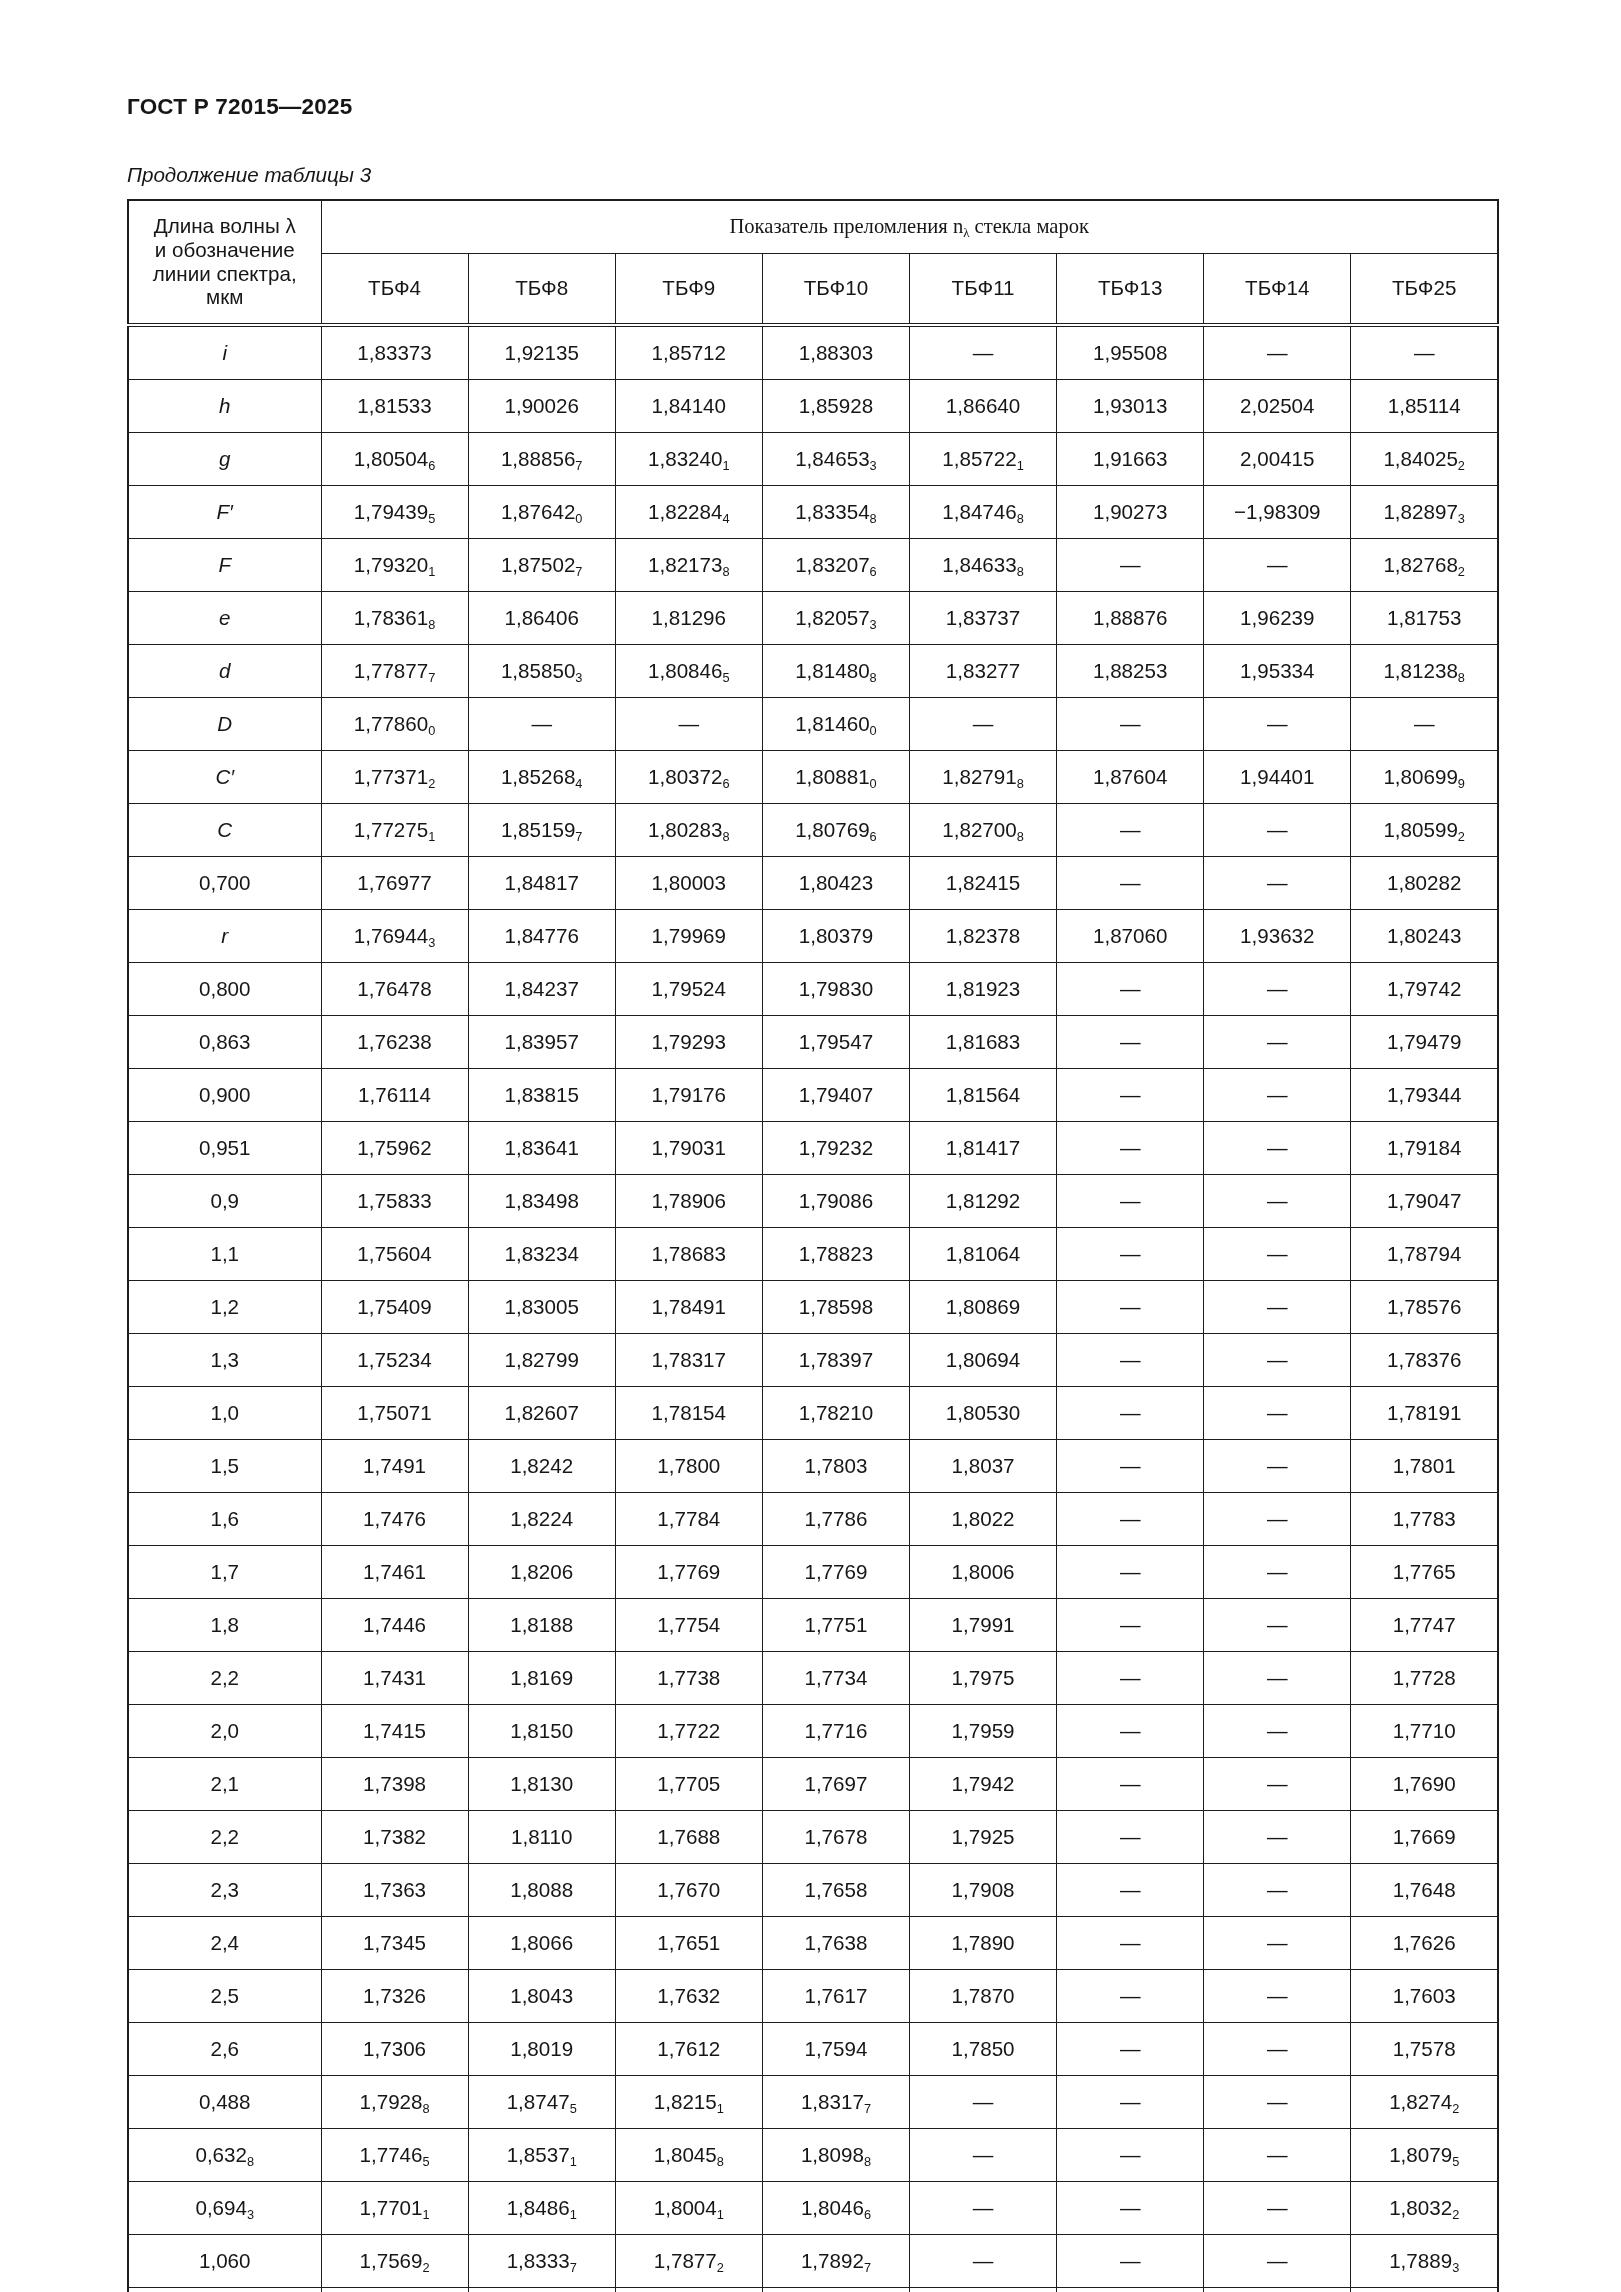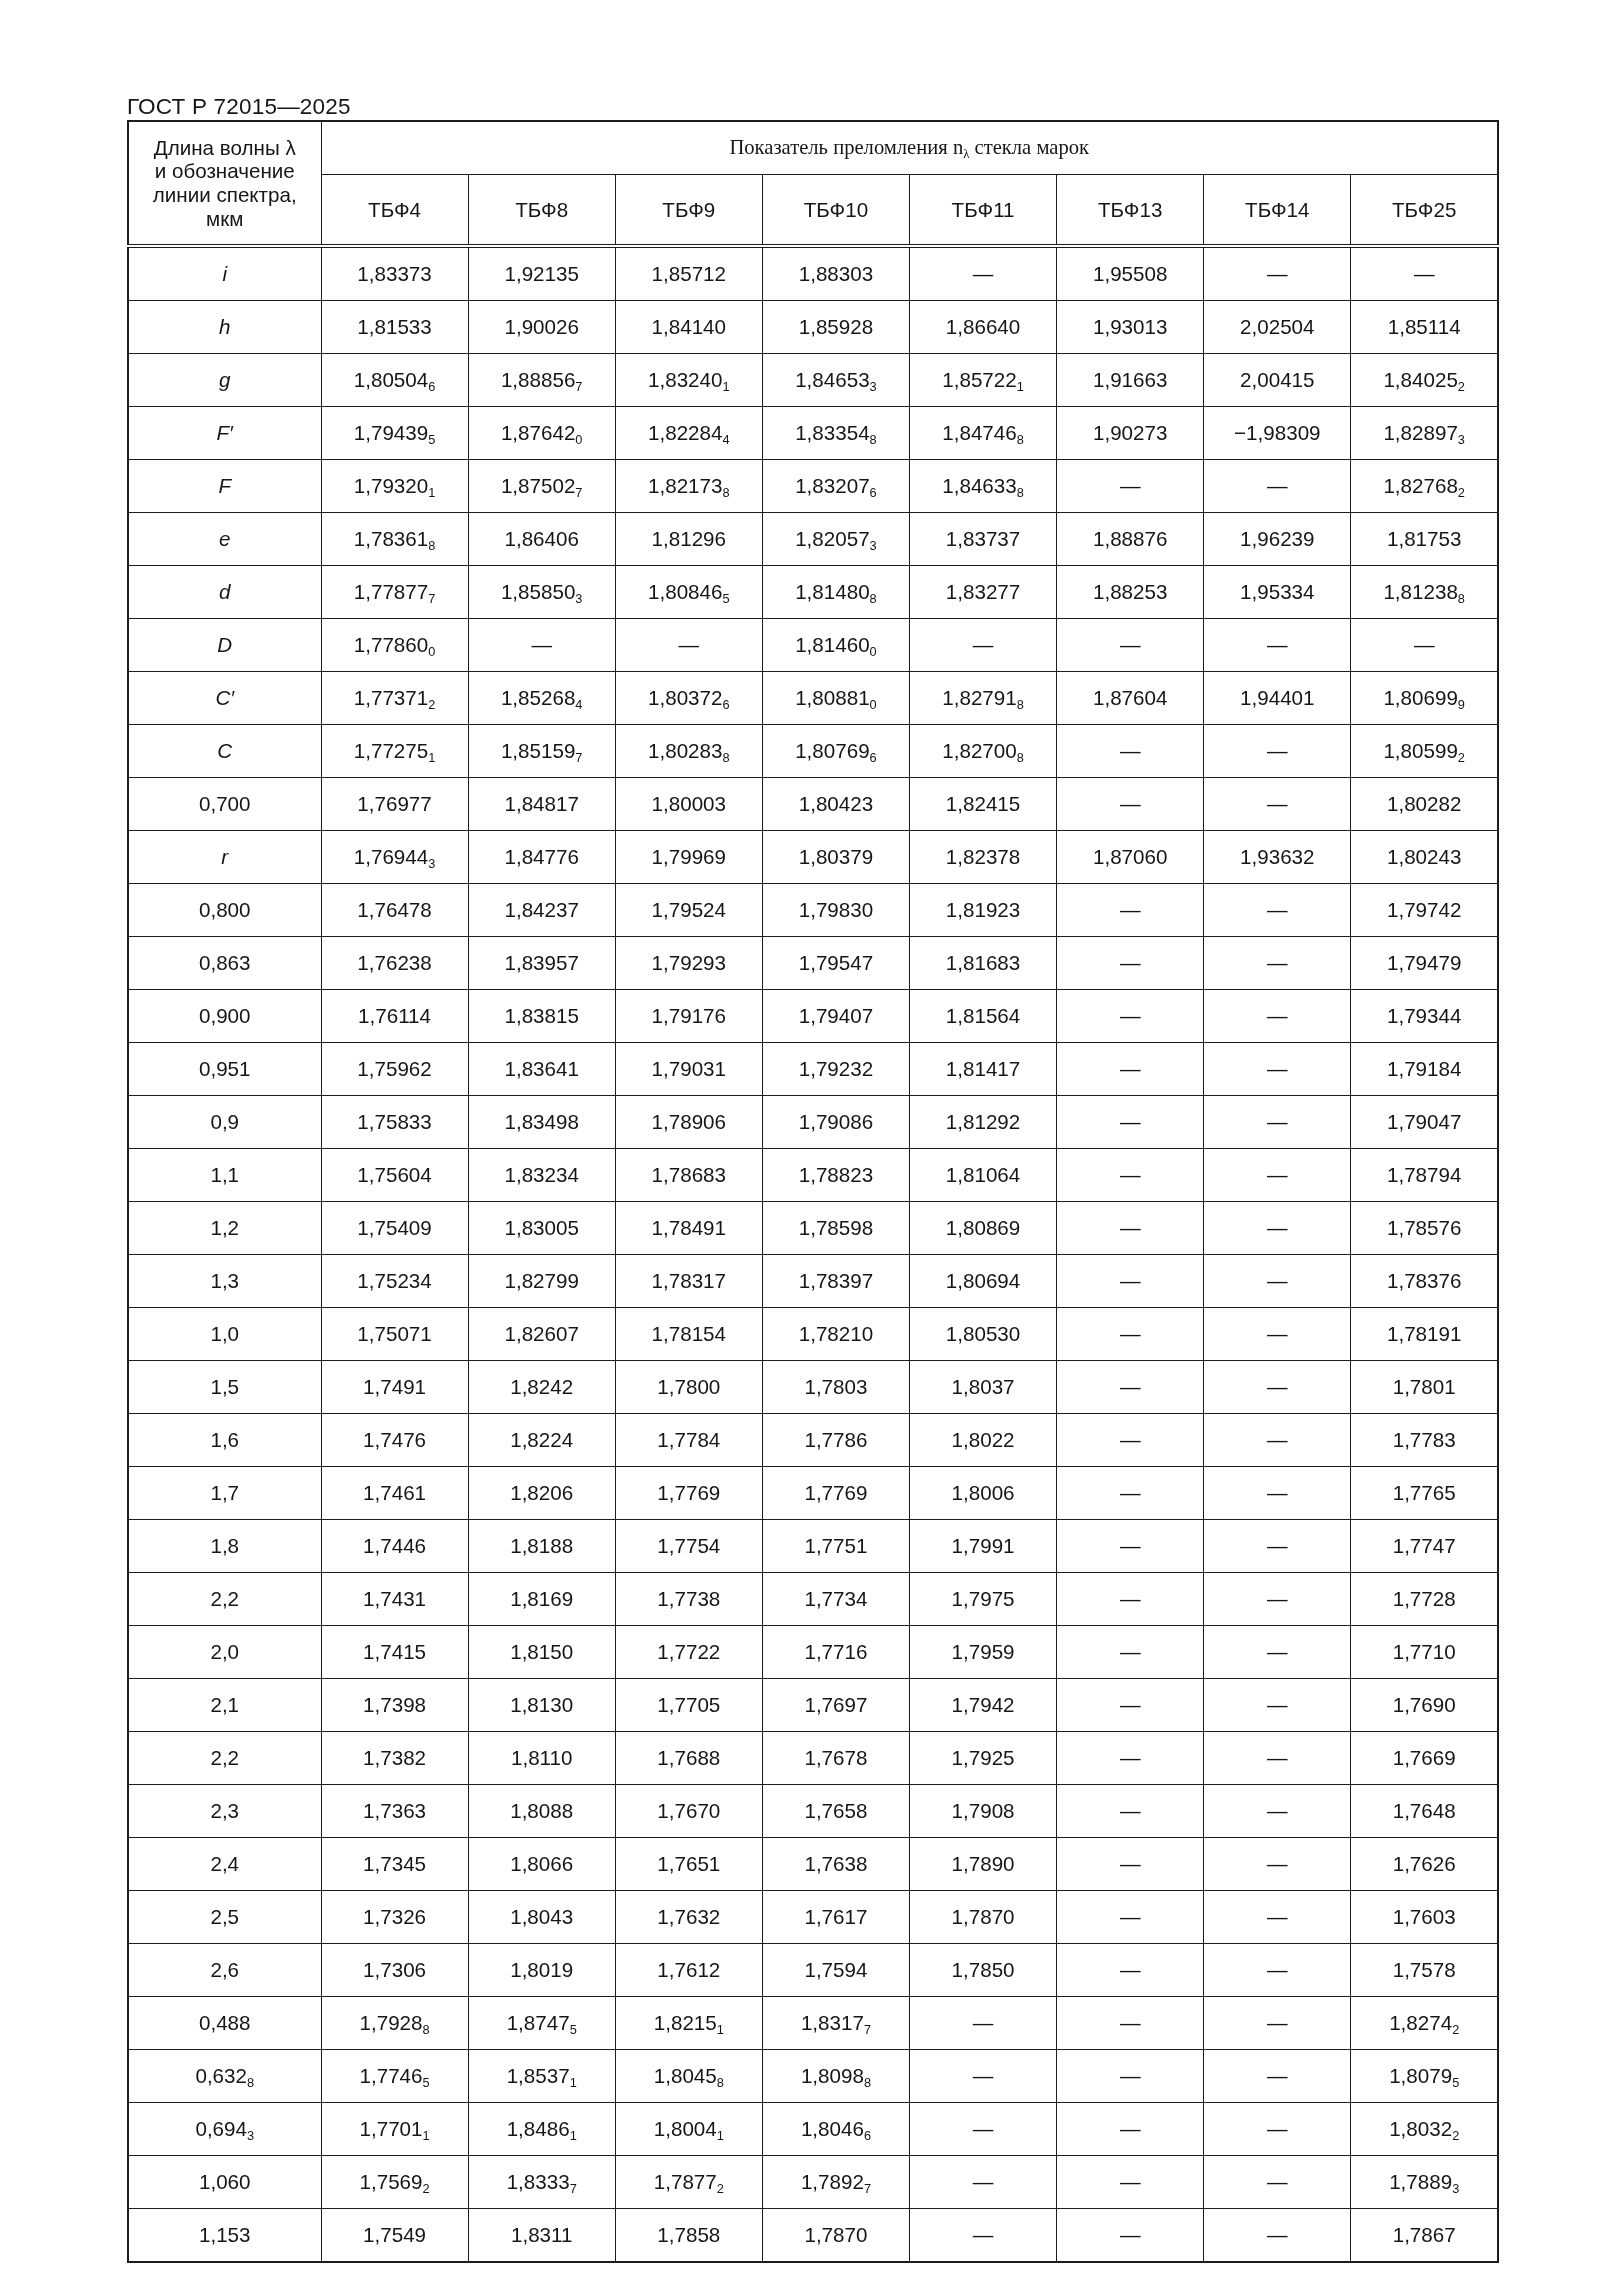--- a/index.html
+++ b/index.html
@@ -3,21 +3,21 @@
 <meta charset="utf-8">
 <style>
   html,body{margin:0;padding:0;background:#ffffff;}
   body{
     width:1621px;height:2293px;position:relative;
     font-family:"Liberation Sans","DejaVu Sans",sans-serif;
     color:#161616;
     -webkit-font-smoothing:antialiased;
   }
   .page{padding:94px 122px 0 127px;}
-  .doc-header{font-size:22.5px;font-weight:normal;letter-spacing:0.2px;}
+  .doc-header{font-size:22.5px;font-weight:bold;letter-spacing:0.2px;}
   .table-caption{font-size:20.6px;font-style:italic;margin-top:43px;margin-bottom:11.8px;}
   table.gost{
     border-collapse:collapse;width:1372px;table-layout:fixed;
   }
   table.gost th,table.gost td{
     border:1.5px solid #1d1d1d;
     text-align:center;vertical-align:middle;
     font-size:20.6px;font-weight:normal;
     padding:2px 3.9px;height:48px;
     line-height:1.15;
@@ -33,20 +33,21 @@
   td.label-cell.it{font-style:italic;}
   sub{font-size:0.62em;vertical-align:-0.35em;line-height:0;}
 </style>
 </head>
 <body>
 
 <div class="page">
 
   <div class="doc-header">ГОСТ Р 72015—2025</div>
 
+  <div class="table-caption">Продолжение таблицы 3</div>
 
   <table class="gost">
     <colgroup>
       <col class="c-label">
       <col>
         <col>
         <col>
         <col>
         <col>
         <col>

